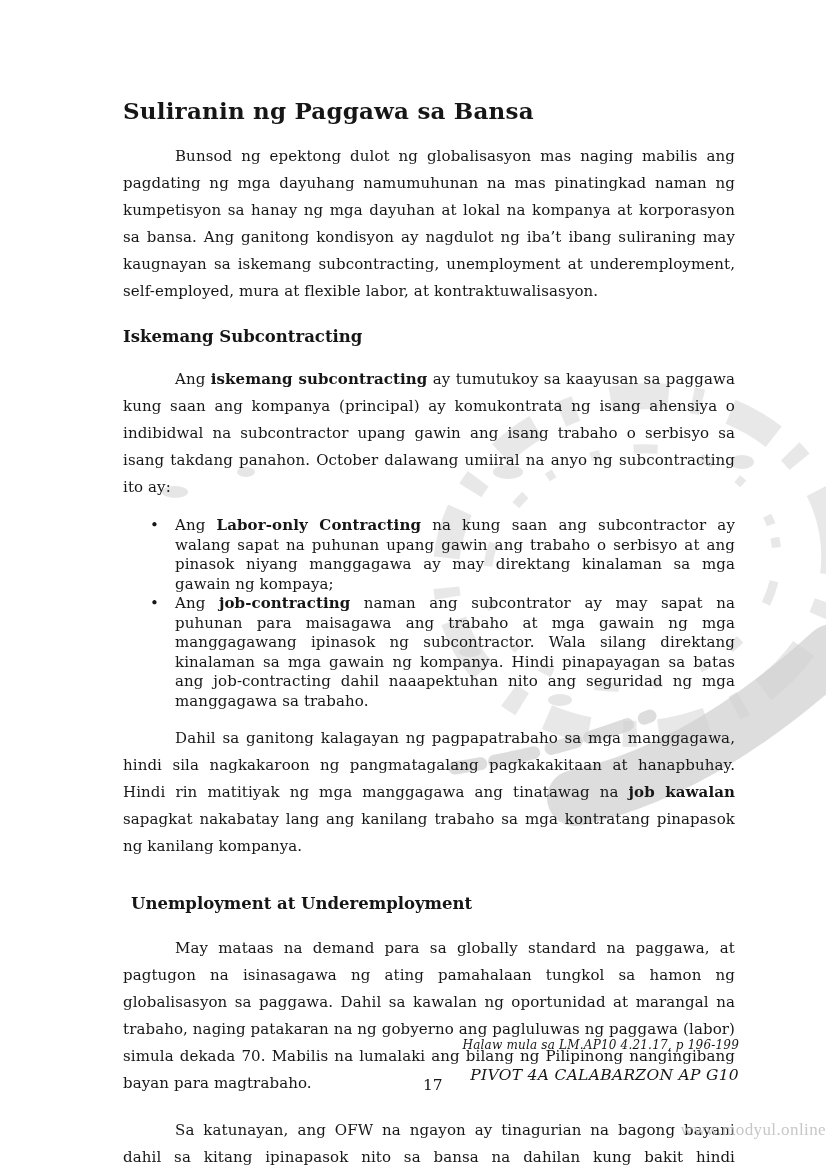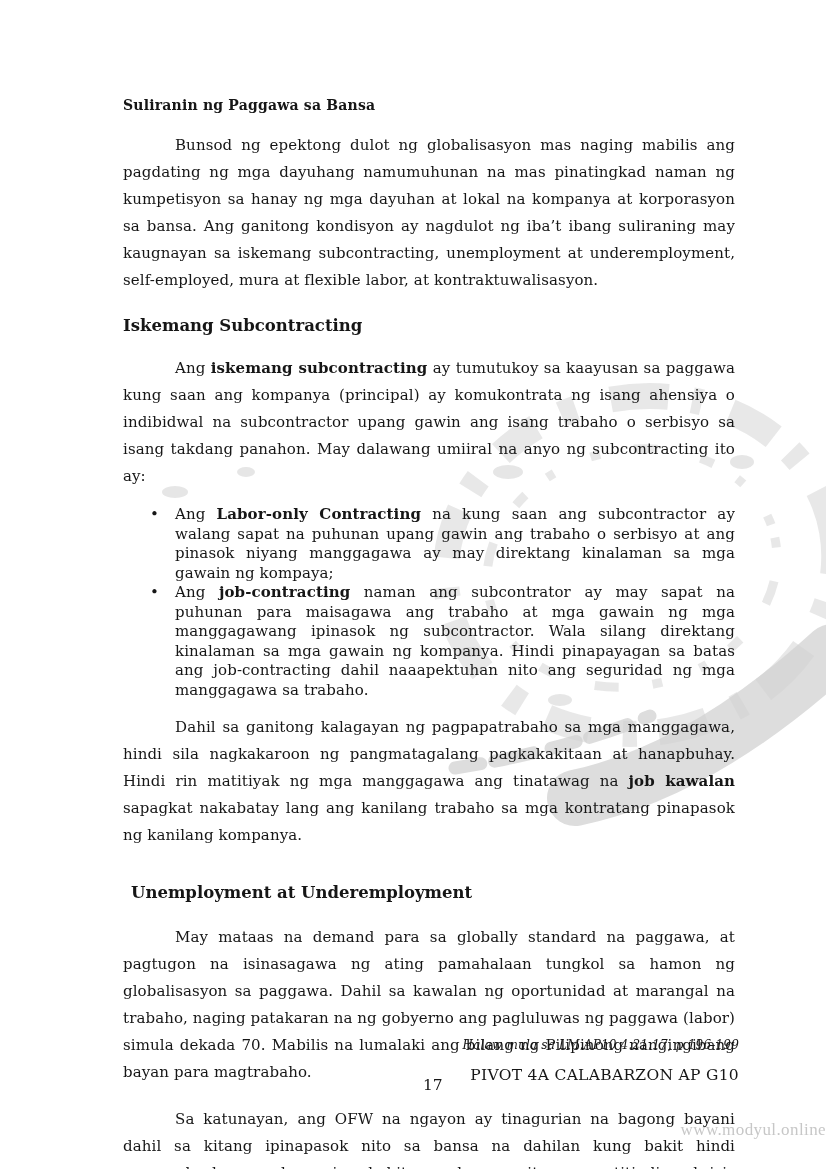--- a/index.html
+++ b/index.html
@@ -13,21 +13,21 @@
     overflow:hidden;
   }
   .stamp {
     position:absolute; left:0; top:0; z-index:0;
     pointer-events:none;
   }
   .content {
     position:absolute; left:123px; top:97px; width:612px; z-index:1;
   }
   .doc-title {
-    font-size:14px; font-weight:bold; letter-spacing:.2px;
+    font-size:23px; font-weight:bold; letter-spacing:.2px;
     margin-bottom:19px;
   }
   .para {
     font-size:15px; line-height:27px;
     text-align:justify; text-indent:52px;
     letter-spacing:.1px;
   }
   .section-heading {
     font-size:16.5px; font-weight:bold;
     margin-top:22px; margin-bottom:20px;
@@ -49,21 +49,21 @@
   .source-note {
     position:absolute; right:87px; top:1038px; z-index:1;
     font-style:italic; font-size:12px; letter-spacing:.2px;
   }
   .page-number {
     position:absolute; left:423px; top:1076px; z-index:1;
     font-size:15.5px;
   }
   .edition-label {
     position:absolute; right:87px; top:1066px; z-index:1;
-    font-size:15.5px; letter-spacing:.3px;
+    font-style:italic; font-size:15.5px; letter-spacing:.3px;
   }
   .site-watermark {
     position:absolute; left:0; right:0; top:1120px; z-index:1;
     text-align:right;
     font-family:Liberation Serif, serif;
     font-size:17px; color:#c7c7c7; letter-spacing:.4px;
   }
 </style>
 </head>
 <body>
@@ -90,21 +90,21 @@
   </svg>
 
   <div class="content">
 
     <h1 class="doc-title">Suliranin ng Paggawa sa Bansa</h1>
 
     <p class="para"><span>Bunsod ng epektong dulot ng globalisasyon mas naging mabilis ang pagdating ng mga dayuhang namumuhunan na mas pinatingkad naman ng kumpetisyon sa hanay ng mga dayuhan at lokal na kompanya at korporasyon sa bansa. Ang ganitong kondisyon ay nagdulot ng iba’t ibang suliraning may kaugnayan sa iskemang subcontracting, unemployment at underemployment, self-employed, mura at flexible labor, at kontraktuwalisasyon.</span></p>
 
     <h2 class="section-heading">Iskemang Subcontracting</h2>
 
-    <p class="para"><span>Ang </span><b>iskemang subcontracting</b><span> ay tumutukoy sa kaayusan sa paggawa kung saan ang kompanya (principal) ay komukontrata ng isang ahensiya o indibidwal na subcontractor upang gawin ang isang trabaho o serbisyo sa isang takdang panahon. May dalawang umiiral na anyo ng subcontracting ito ay:</span></p>
+    <p class="para"><span>Ang </span><b>iskemang subcontracting</b><span> ay tumutukoy sa kaayusan sa paggawa kung saan ang kompanya (principal) ay komukontrata ng isang ahensiya o indibidwal na subcontractor upang gawin ang isang trabaho o serbisyo sa isang takdang panahon. October dalawang umiiral na anyo ng subcontracting ito ay:</span></p>
 
     <ul class="bullets">
       <li class="bullet-item">
         <span class="marker">•</span>
         <span><span>Ang </span><b>Labor-only Contracting</b><span> na kung saan ang subcontractor ay walang sapat na puhunan upang gawin ang trabaho o serbisyo at ang pinasok niyang manggagawa ay may direktang kinalaman sa mga gawain ng kompaya;</span></span>
       </li>
       <li class="bullet-item">
         <span class="marker">•</span>
         <span><span>Ang </span><b>job-contracting</b><span> naman ang subcontrator ay may sapat na puhunan para maisagawa ang trabaho at mga gawain ng mga manggagawang ipinasok ng subcontractor. Wala silang direktang kinalaman sa mga gawain ng kompanya. Hindi pinapayagan sa batas ang job-contracting dahil naaapektuhan nito ang seguridad ng mga manggagawa sa trabaho.</span></span>
       </li>

